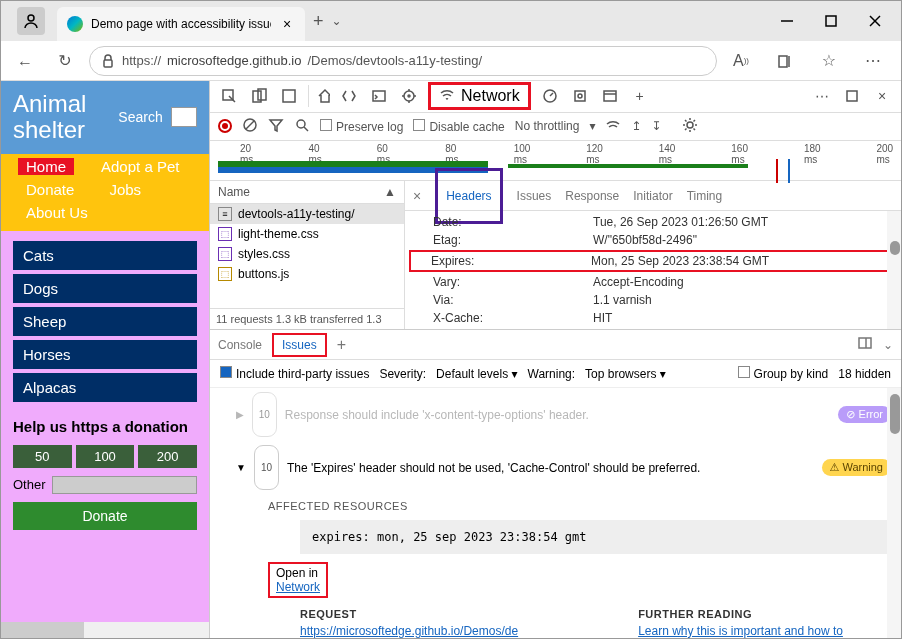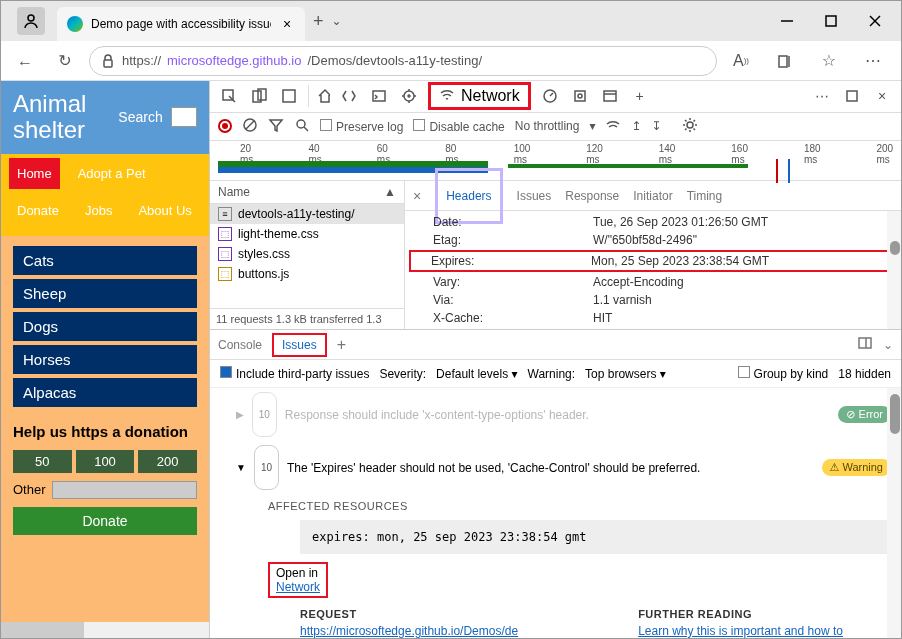--- a/index.html
+++ b/index.html
@@ -13,34 +13,34 @@
 .tab-title { font-size: 12px; width: 180px; overflow: hidden; white-space: nowrap; }
 .tab-close { width: 16px; height: 16px; display: flex; align-items: center; justify-content: center; font-size: 14px; }
 .newtab { margin-left: 8px; font-size: 18px; color: #555; }
 .winbtns { margin-left: auto; display: flex; gap: 24px; padding-right: 12px; }
 .winbtn { width: 20px; height: 20px; display: flex; align-items: center; justify-content: center; }
 
 
 .addrbar { height: 40px; display: flex; align-items: center; padding: 0 8px; gap: 8px; background: #fff; border-bottom: 1px solid #ddd; }
 .navbtn { width: 32px; height: 32px; display: flex; align-items: center; justify-content: center; color: #555; font-size: 16px; }
 .urlbox { flex: 1; height: 30px; border: 1px solid #ccc; border-radius: 15px; display: flex; align-items: center; padding: 0 10px; gap: 6px; font-size: 13px; color: #555; }
-.urlbox .domain { color: #8b5cf6; }
+.urlbox .domain { color: #404040; }
 .rightaddr { display: flex; gap: 12px; padding-right: 4px; }
 
 
 .mainrow { display: flex; height: calc(100% - 80px); }
 
 
-.page { width: 208px; background: #fdba74; overflow: hidden; position: relative; }
+.page { width: 208px; background: #f0abfc; overflow: hidden; position: relative; }
 .page-header { background: #5b9bd5; color: #fff; padding: 10px 12px; display: flex; align-items: center; gap: 8px; }
 .page-header h1 { font-size: 24px; font-weight: 400; line-height: 1.1; }
 .search-label { font-size: 14px; }
 .search-input { width: 40px; height: 20px; background: #fff; border: 1px solid #999; }
 .menu { background: #ffc40d; padding: 4px 8px 10px; display: flex; flex-wrap: wrap; gap: 6px 10px; }
-.menu a { color: #fff; font-size: 13px; padding: 8px 8px; }
+.menu a { color: #fff; font-size: 15px; padding: 0 8px; margin-left: 9px; }
 .menu a.active { background: #e81123; }
 .cat-list { padding: 10px 12px; display: flex; flex-direction: column; gap: 4px; }
 .cat-btn { background: #002e66; color: #fff; text-align: left; padding: 6px 10px; font-size: 15px; border: none; }
 .help { padding: 6px 12px; font-size: 15px; font-weight: 600; }
 .donrow { display: flex; gap: 4px; padding: 4px 12px; }
 .don { flex: 1; background: #3a5f3a; color: #fff; text-align: center; padding: 4px 0; font-size: 13px; }
 .otherrow { display: flex; padding: 4px 12px; gap: 6px; align-items: center; font-size: 13px; }
 .otherin { flex: 1; height: 18px; background: #ccc; border: 1px solid #999; }
 .donatebtn { margin: 4px 12px; background: #2e8b2e; color: #fff; text-align: center; padding: 6px; font-size: 14px; }
 .page-scroll { position: absolute; bottom: 0; left: 0; right: 0; height: 16px; background: #f0f0f0; display: flex; }
@@ -75,42 +75,42 @@
 .req-item { display: flex; align-items: center; gap: 6px; padding: 3px 8px; }
 .req-item.sel { background: #e4e4e4; }
 .req-item .fic { width: 14px; height: 14px; border: 1px solid #888; font-size: 9px; text-align: center; line-height: 12px; }
 .css-ic { color: #6b2fb3; border-color: #6b2fb3 !important; }
 .js-ic { color: #b58900; border-color: #b58900 !important; }
 .req-status { padding: 4px 6px; font-size: 11px; border-top: 1px solid #ddd; color: #555; white-space: nowrap; overflow: hidden; }
 
 .detail { flex: 1; display: flex; flex-direction: column; position: relative; }
 .detail-tabs { display: flex; align-items: center; gap: 14px; padding: 0 8px; height: 30px; font-size: 12px; color: #777; border-bottom: 1px solid #ddd; }
 .detail-tabs .x { font-size: 14px; }
-.detail-tabs .active { color: #1565c0; border: 3px solid #c4b5fd; padding: 18px 8px; }
+.detail-tabs .active { color: #1565c0; border: 3px solid #4c1d95; padding: 18px 8px; }
 .hdr-body { flex: 1; font-size: 12px; padding: 2px 8px; overflow: hidden; position: relative; }
 .hdr-row { display: flex; padding: 2px 0; }
 .hdr-row .k { width: 160px; color: #333; margin-left: 20px; }
 .hdr-row .v { color: #333; }
 .hdr-row.boxed { border: 2px solid #e81123; margin: 1px -4px; padding: 2px 0; }
 .vscroll { position: absolute; right: 0; top: 0; bottom: 0; width: 14px; background: #f5f5f5; }
 .vthumb { position: absolute; right: 1px; width: 10px; height: 14px; background: #999; border-radius: 5px; }
 
 
 .drawer { flex: 1; display: flex; flex-direction: column; border-top: 1px solid #ccc; }
 .drawer-tabs { display: flex; align-items: center; height: 30px; padding: 0 8px; gap: 10px; font-size: 12px; color: #777; border-bottom: 1px solid #ddd; }
 .drawer-tabs .active { color: #1565c0; border: 2px solid #e81123; padding: 3px 8px; }
 .drawer-tabs .plus { font-size: 16px; }
 .drawer-tabs .sp { flex: 1; }
 
 .issues-filter { display: flex; align-items: center; gap: 10px; padding: 6px 10px; font-size: 12px; border-bottom: 1px solid #eee; }
 .issues-body { flex: 1; overflow: hidden; padding: 0 10px; font-size: 12px; position: relative; }
 .issue-row { display: flex; align-items: center; gap: 8px; padding: 4px 0 4px 16px; }
 .issue-row .tw { font-size: 10px; }
 .issue-row .cnt { border: 1px solid #ccc; border-radius: 9px; padding: 16px 6px; font-size: 10px; color: #555; }
-.badge-err { background: #15803d; color: #fff; border-radius: 10px; padding: 2px 8px; font-size: 11px; margin-left: auto; }
+.badge-err { background: #8b5cf6; color: #fff; border-radius: 10px; padding: 2px 8px; font-size: 11px; margin-left: auto; }
 .badge-warn { background: #ffd54f; color: #5c4400; border-radius: 10px; padding: 2px 8px; font-size: 11px; margin-left: auto; }
 .issue-row.cut { color: #888; opacity: 0.6; }
 .aff { margin-left: 48px; margin-top: 6px; font-size: 11px; letter-spacing: 0.5px; color: #555; }
 .codebox { margin: 8px 0 8px 80px; background: #eee; padding: 10px 12px; font-family: Consolas, monospace; font-size: 12px; }
 .openin { margin-left: 48px; border: 2px solid #e81123; display: inline-block; padding: 2px 6px; font-size: 12px; }
 .openin a { color: #1565c0; text-decoration: underline; }
 .cols { display: flex; margin: 10px 0 0 80px; gap: 120px; }
 .colh { font-size: 11px; letter-spacing: 0.5px; color: #333; font-weight: 600; margin-bottom: 4px; }
 .cols a { color: #1565c0; text-decoration: underline; font-size: 12px; }
 
@@ -188,22 +188,22 @@
     </div>
     <div class="menu">
       <a class="active">Home</a>
       <a>Adopt a Pet</a>
       <a>Donate</a>
       <a>Jobs</a>
       <a>About Us</a>
     </div>
     <div class="cat-list">
       <button class="cat-btn">Cats</button>
+      <button class="cat-btn">Dogs</button>
       <button class="cat-btn">Sheep</button>
-      <button class="cat-btn">Dogs</button>
       <button class="cat-btn">Horses</button>
       <button class="cat-btn">Alpacas</button>
     </div>
     <div class="help">Help us https a donation</div>
     <div class="donrow">
       <div class="don">50</div>
       <div class="don">100</div>
       <div class="don">200</div>
     </div>
     <div class="otherrow">

